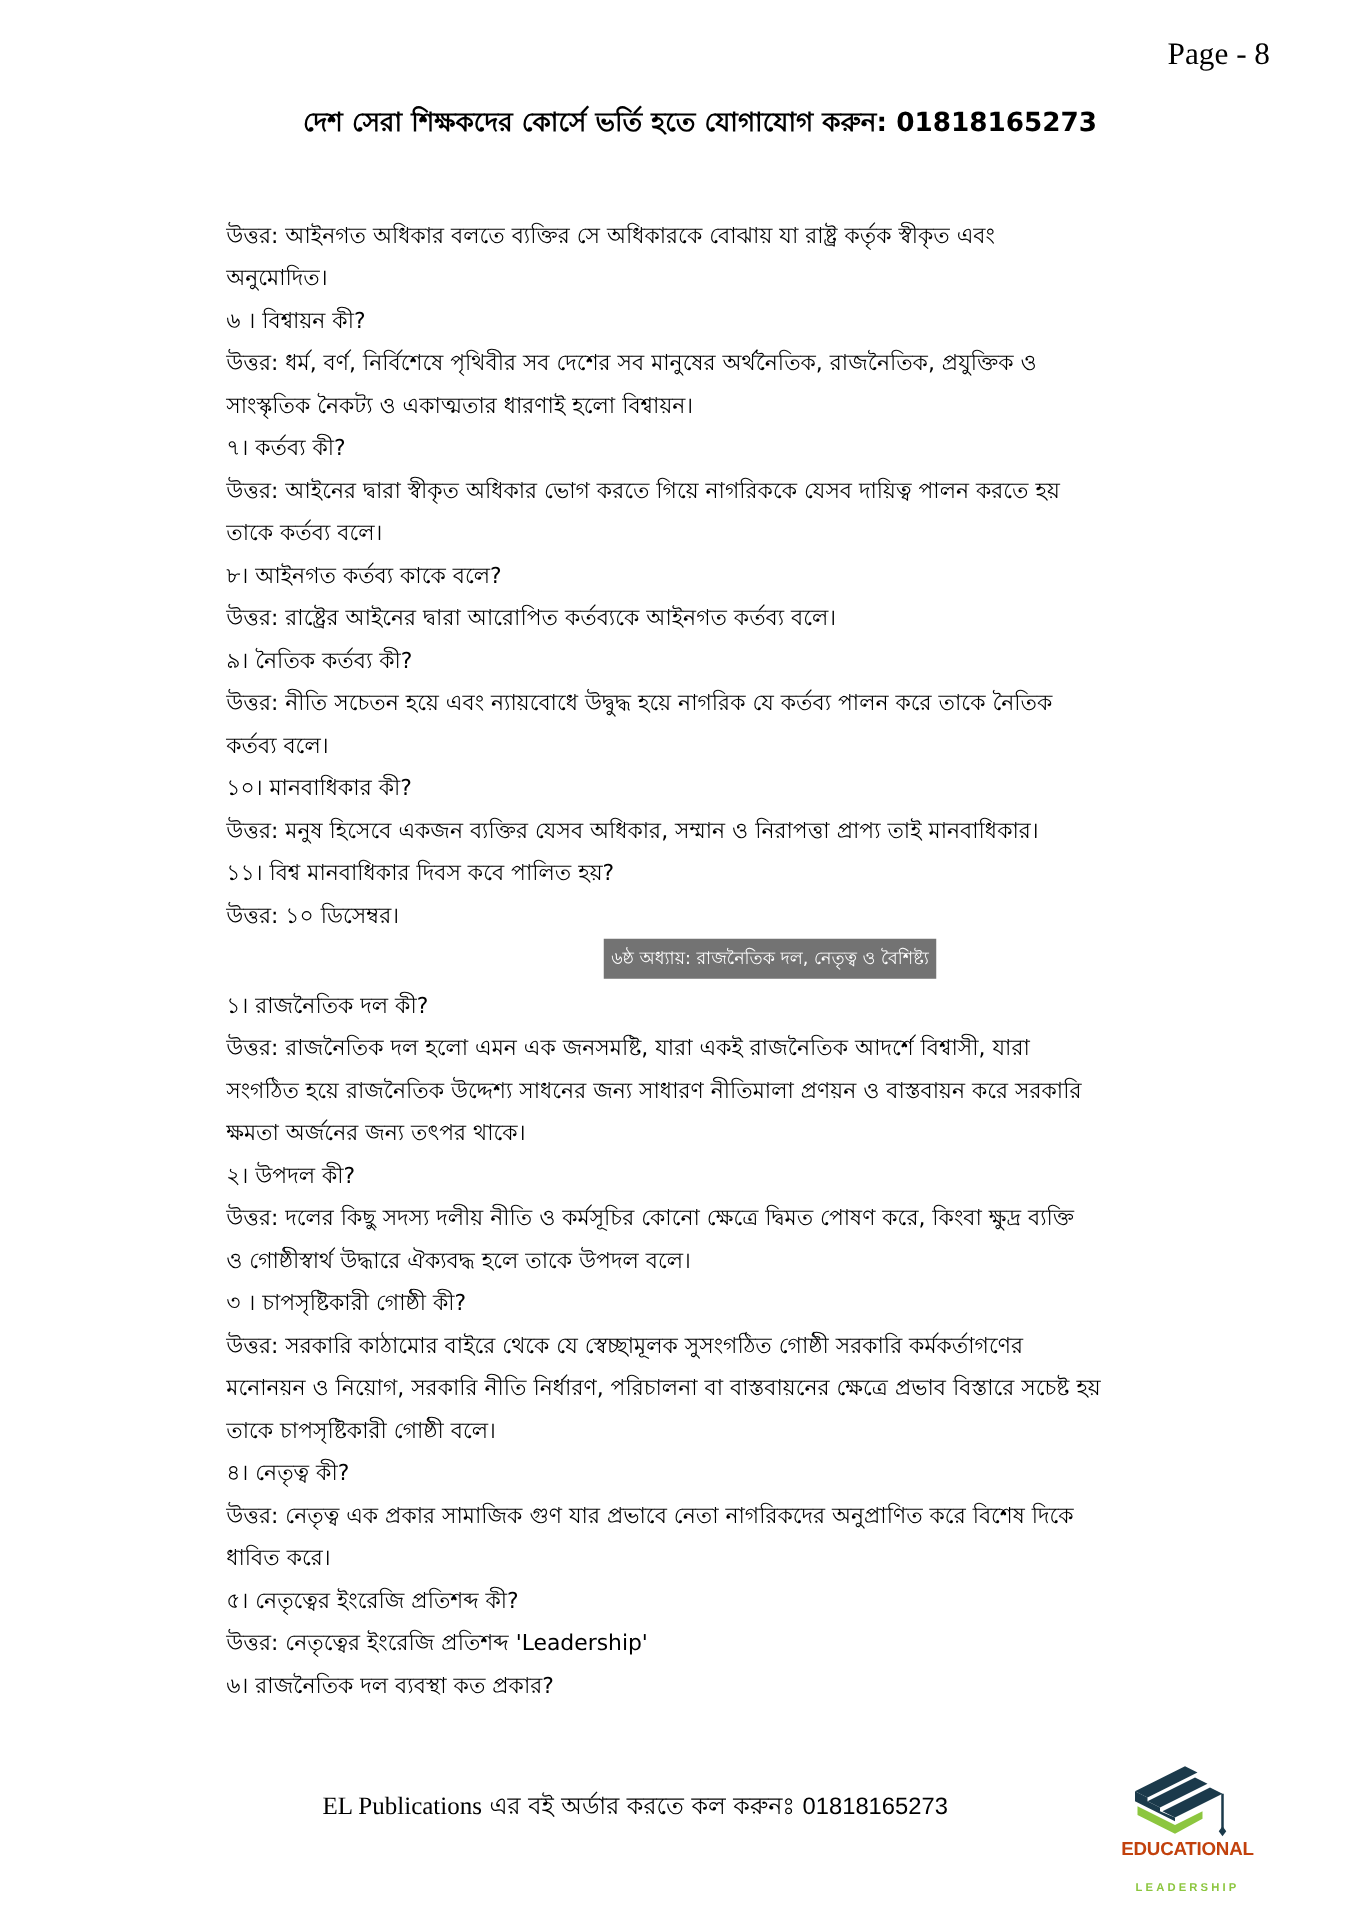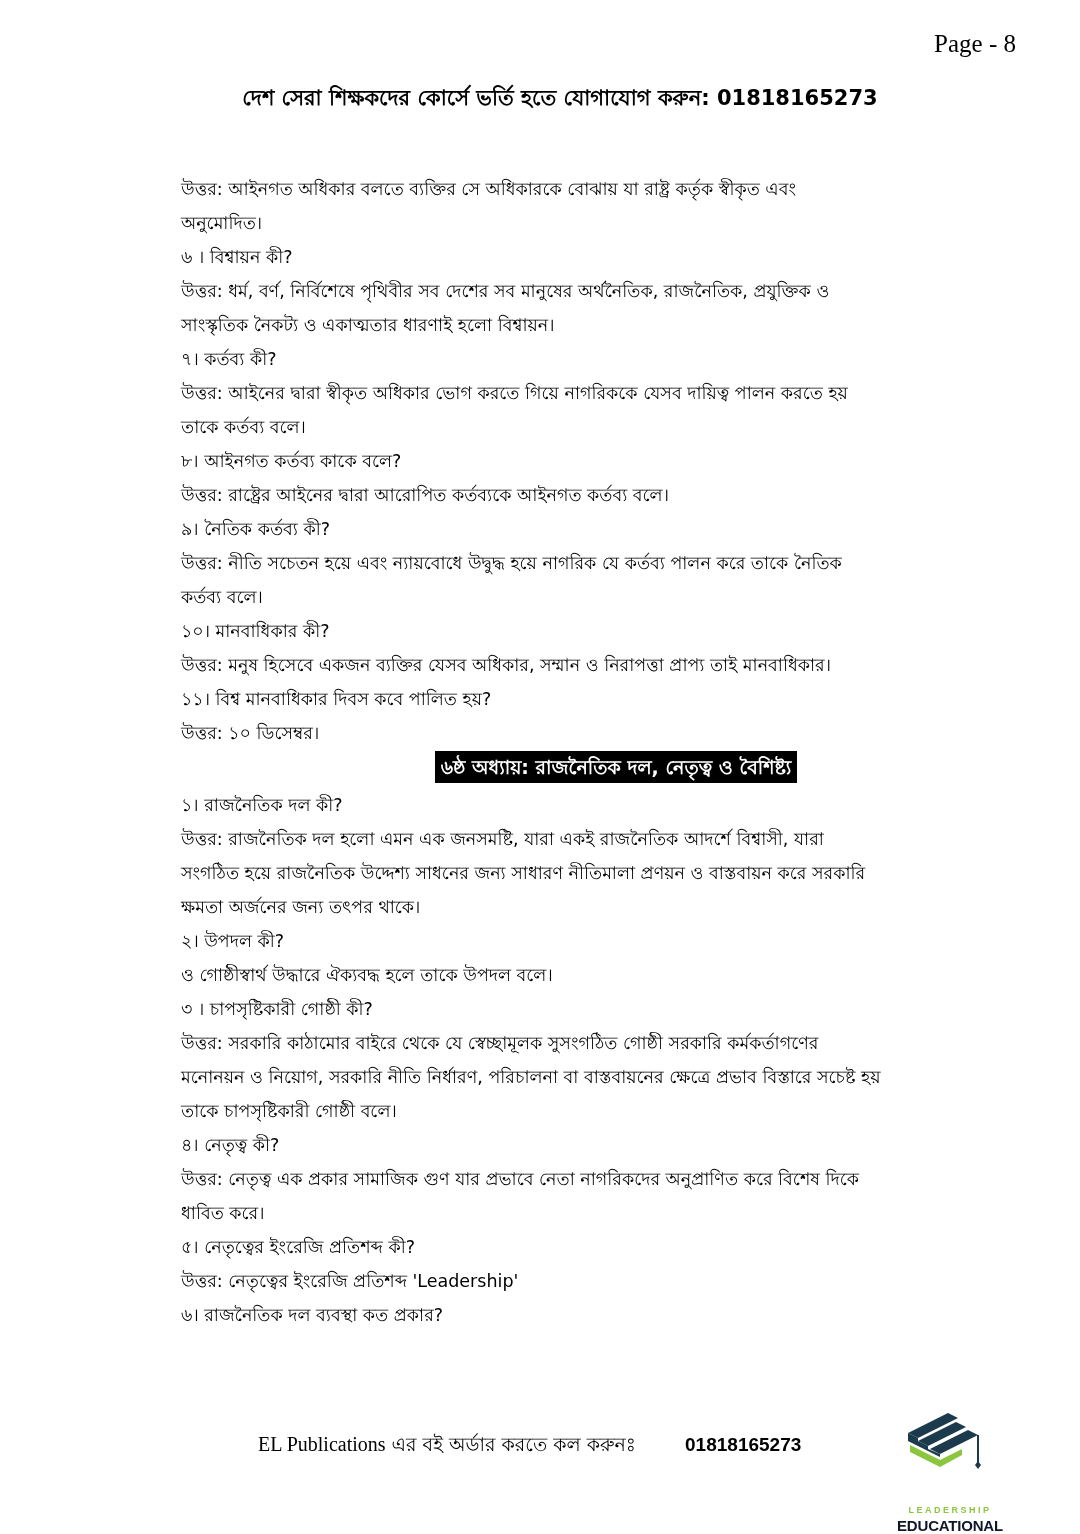--- a/index.html
+++ b/index.html
@@ -47,57 +47,56 @@
       line-height: 34px;
       white-space: nowrap;
     }
     .chapter-wrap {
       height: 36px;
       text-align: center;
       margin: 1px 0;
     }
     .chapter-heading {
       display: inline-block;
-      background: #000000;
+      background: #737373;
       color: #fff;
-      font-weight: bold;
-      font-size: 19px;
+      font-weight: normal;
+      font-size: 14px;
       line-height: 32px;
       padding: 0 6px;
       margin-left: 80px;
     }
     .footer-text {
       position: absolute;
       top: 1430px;
       left: 258px;
       font-size: 19px;
       font-family: "DejaVu Sans", sans-serif;
     }
     .footer-text .en { font-family: "Liberation Serif", serif; font-size: 20px; }
-    .footer-text .phone { font-weight: bold; font-family: "Liberation Sans", sans-serif; margin-left: 43px; }
+    .footer-text .phone { font-weight: normal; font-family: "Liberation Sans", sans-serif; }
     .logo {
       position: absolute;
       top: 1405px;
       left: 895px;
       width: 110px;
       height: 100px;
     }
     .logo svg { position: absolute; top: 0; left: 5px; }
     .logo-title {
       position: absolute;
       top: 66px;
       left: 0;
       width: 110px;
       text-align: center;
       font-family: "Liberation Sans", sans-serif;
       font-weight: bold;
       font-size: 15px;
-      color: #0f172a;
+      color: #c2410c;
       letter-spacing: -0.2px;
-      margin-top: 46px;
     }
     .logo-sub {
       position: absolute;
       top: 100px;
       left: 0;
       width: 110px;
       text-align: center;
       font-family: "Liberation Sans", sans-serif;
       font-weight: bold;
       font-size: 9px;
@@ -133,20 +132,21 @@
 
   <div class="chapter-wrap">
     <span class="chapter-heading">৬ষ্ঠ অধ্যায়: রাজনৈতিক দল, নেতৃত্ব ও বৈশিষ্ট্য</span>
   </div>
 
   <div class="line">১। রাজনৈতিক দল কী?</div>
   <div class="line">উত্তর: রাজনৈতিক দল হলো এমন এক জনসমষ্টি, যারা একই রাজনৈতিক আদর্শে বিশ্বাসী, যারা</div>
   <div class="line">সংগঠিত হয়ে রাজনৈতিক উদ্দেশ্য সাধনের জন্য সাধারণ নীতিমালা প্রণয়ন ও বাস্তবায়ন করে সরকারি</div>
   <div class="line">ক্ষমতা অর্জনের জন্য তৎপর থাকে।</div>
   <div class="line">২। উপদল কী?</div>
+  <div class="line">উত্তর: দলের কিছু সদস্য দলীয় নীতি ও কর্মসূচির কোনো ক্ষেত্রে দ্বিমত পোষণ করে, কিংবা ক্ষুদ্র ব্যক্তি</div>
   <div class="line">ও গোষ্ঠীস্বার্থ উদ্ধারে ঐক্যবদ্ধ হলে তাকে উপদল বলে।</div>
   <div class="line">৩ । চাপসৃষ্টিকারী গোষ্ঠী কী?</div>
   <div class="line">উত্তর: সরকারি কাঠামোর বাইরে থেকে যে স্বেচ্ছামূলক সুসংগঠিত গোষ্ঠী সরকারি কর্মকর্তাগণের</div>
   <div class="line">মনোনয়ন ও নিয়োগ, সরকারি নীতি নির্ধারণ, পরিচালনা বা বাস্তবায়নের ক্ষেত্রে প্রভাব বিস্তারে সচেষ্ট হয়</div>
   <div class="line">তাকে চাপসৃষ্টিকারী গোষ্ঠী বলে।</div>
   <div class="line">৪। নেতৃত্ব কী?</div>
   <div class="line">উত্তর: নেতৃত্ব এক প্রকার সামাজিক গুণ যার প্রভাবে নেতা নাগরিকদের অনুপ্রাণিত করে বিশেষ দিকে</div>
   <div class="line">ধাবিত করে।</div>
   <div class="line">৫। নেতৃত্বের ইংরেজি প্রতিশব্দ কী?</div>
   <div class="line">উত্তর: নেতৃত্বের ইংরেজি প্রতিশব্দ 'Leadership'</div>

